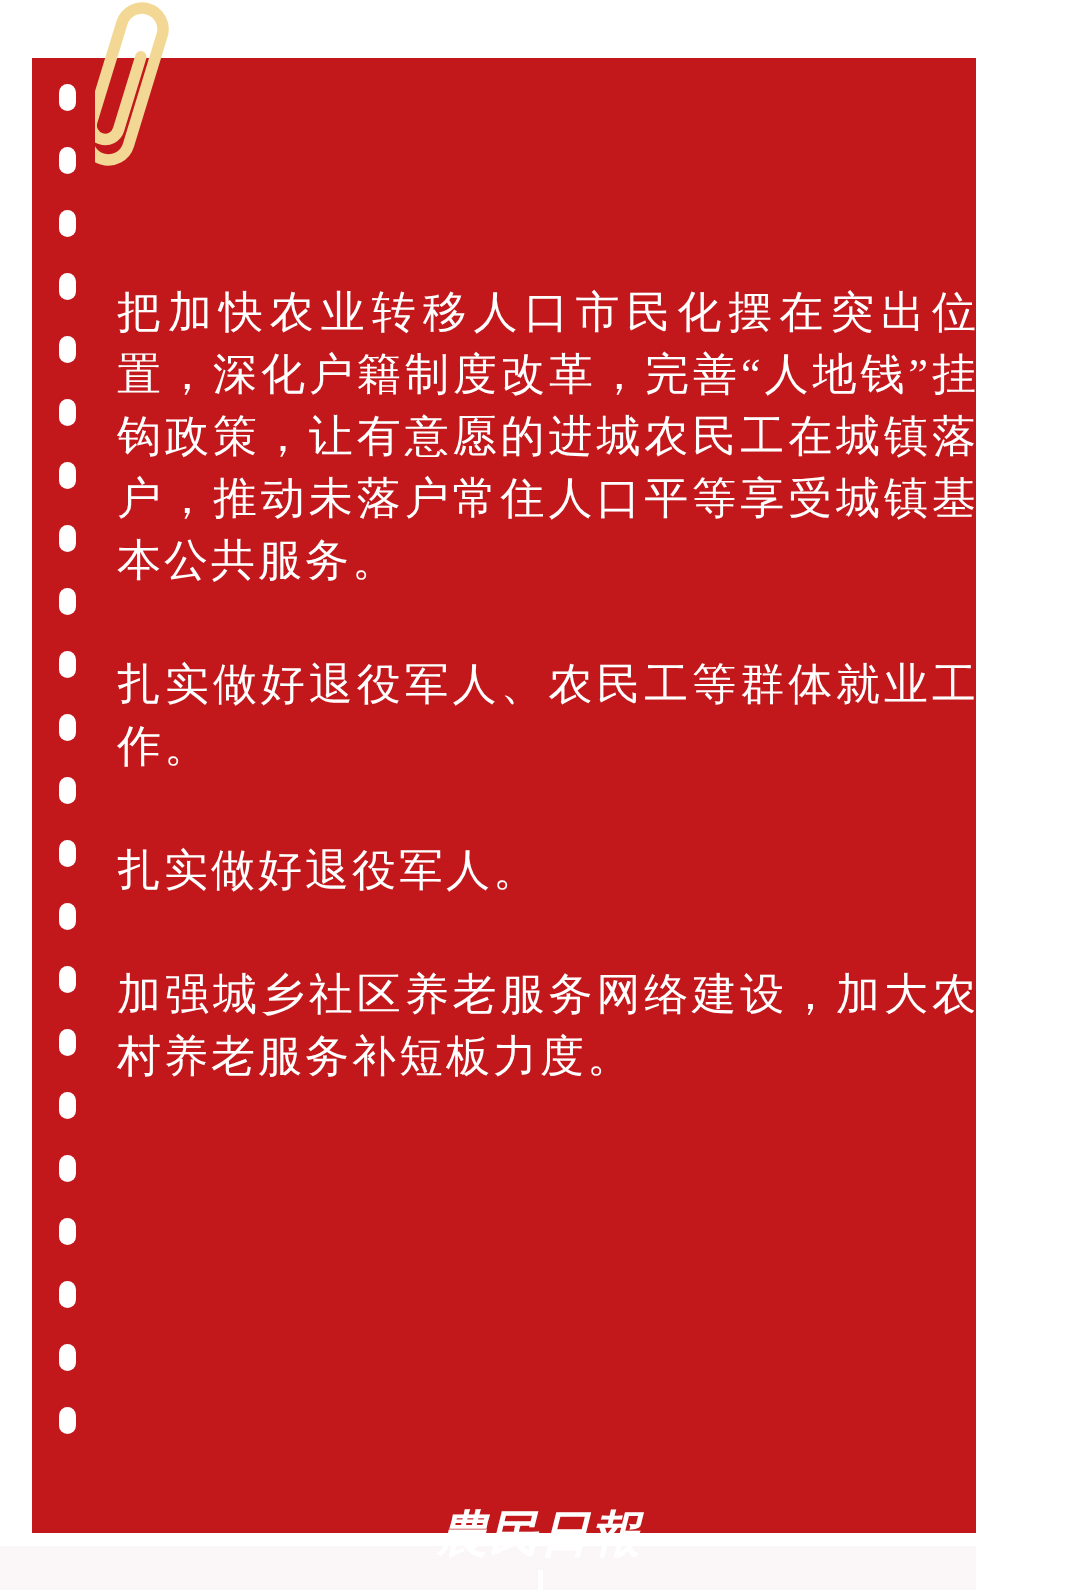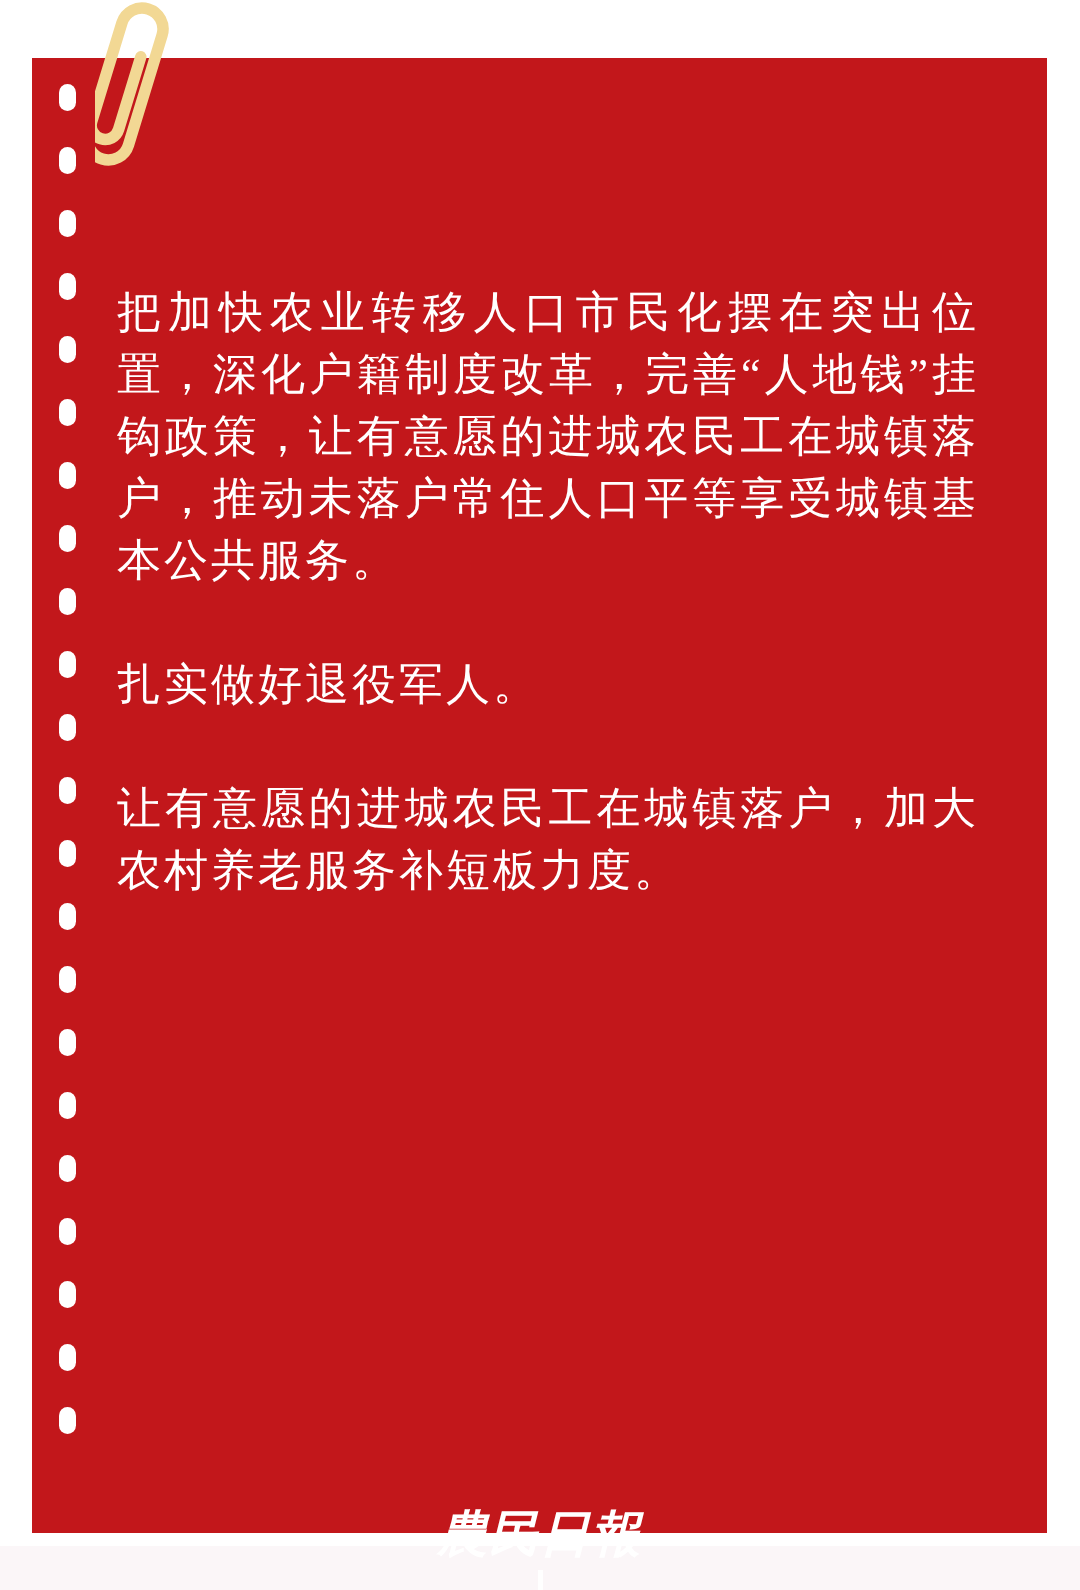--- a/index.html
+++ b/index.html
@@ -7,21 +7,21 @@
     --clip-gold:#F2D894;
     --hole-white:#FFFFFF;
     --text-white:#FFFFFF;
     --page-bg:#FFFFFF;
     --bottom-strip:#FBF6F8;
   }
   *{margin:0;padding:0;box-sizing:border-box;}
   html,body{background:#ffffff;}
   .page{
     position:relative;
-    width:1080px;height:1590px;
+    width:976px;height:1590px;
     background:var(--page-bg);
     overflow:hidden;
     font-family:"Liberation Serif","DejaVu Serif",serif;
   }
   .bottom-strip{
     position:absolute;left:0;top:1546px;width:1080px;height:44px;
     background:var(--bottom-strip);
   }
   .card{
     position:absolute;left:32px;top:58px;
@@ -101,22 +101,23 @@
         <div class="hole"></div>
         <div class="hole"></div>
         <div class="hole"></div>
         <div class="hole"></div>
         <div class="hole"></div>
         <div class="hole"></div>
       </div>
 
     <div class="content">
       <p>把加快农业转移人口市民化摆在突出位置，深化户籍制度改革，完善“人地钱”挂钩政策，让有意愿的进城农民工在城镇落户，推动未落户常住人口平等享受城镇基本公共服务。</p>
+      <p>扎实做好退役军人、农民工等群体就业工作。</p>
       <p>扎实做好退役军人。</p>
-      <p>让有意愿的进城农民工在城镇落户，加大农村养老服务补短板力度。</p>
+      <p>加强城乡社区养老服务网络建设，加大农村养老服务补短板力度。</p>
     </div>
 
     <div class="footer">
       <span class="brand">農民日報</span>
       <span class="logo-divider">|</span>
       <span class="client">客户端</span>
     </div>
 
   </div>
 

